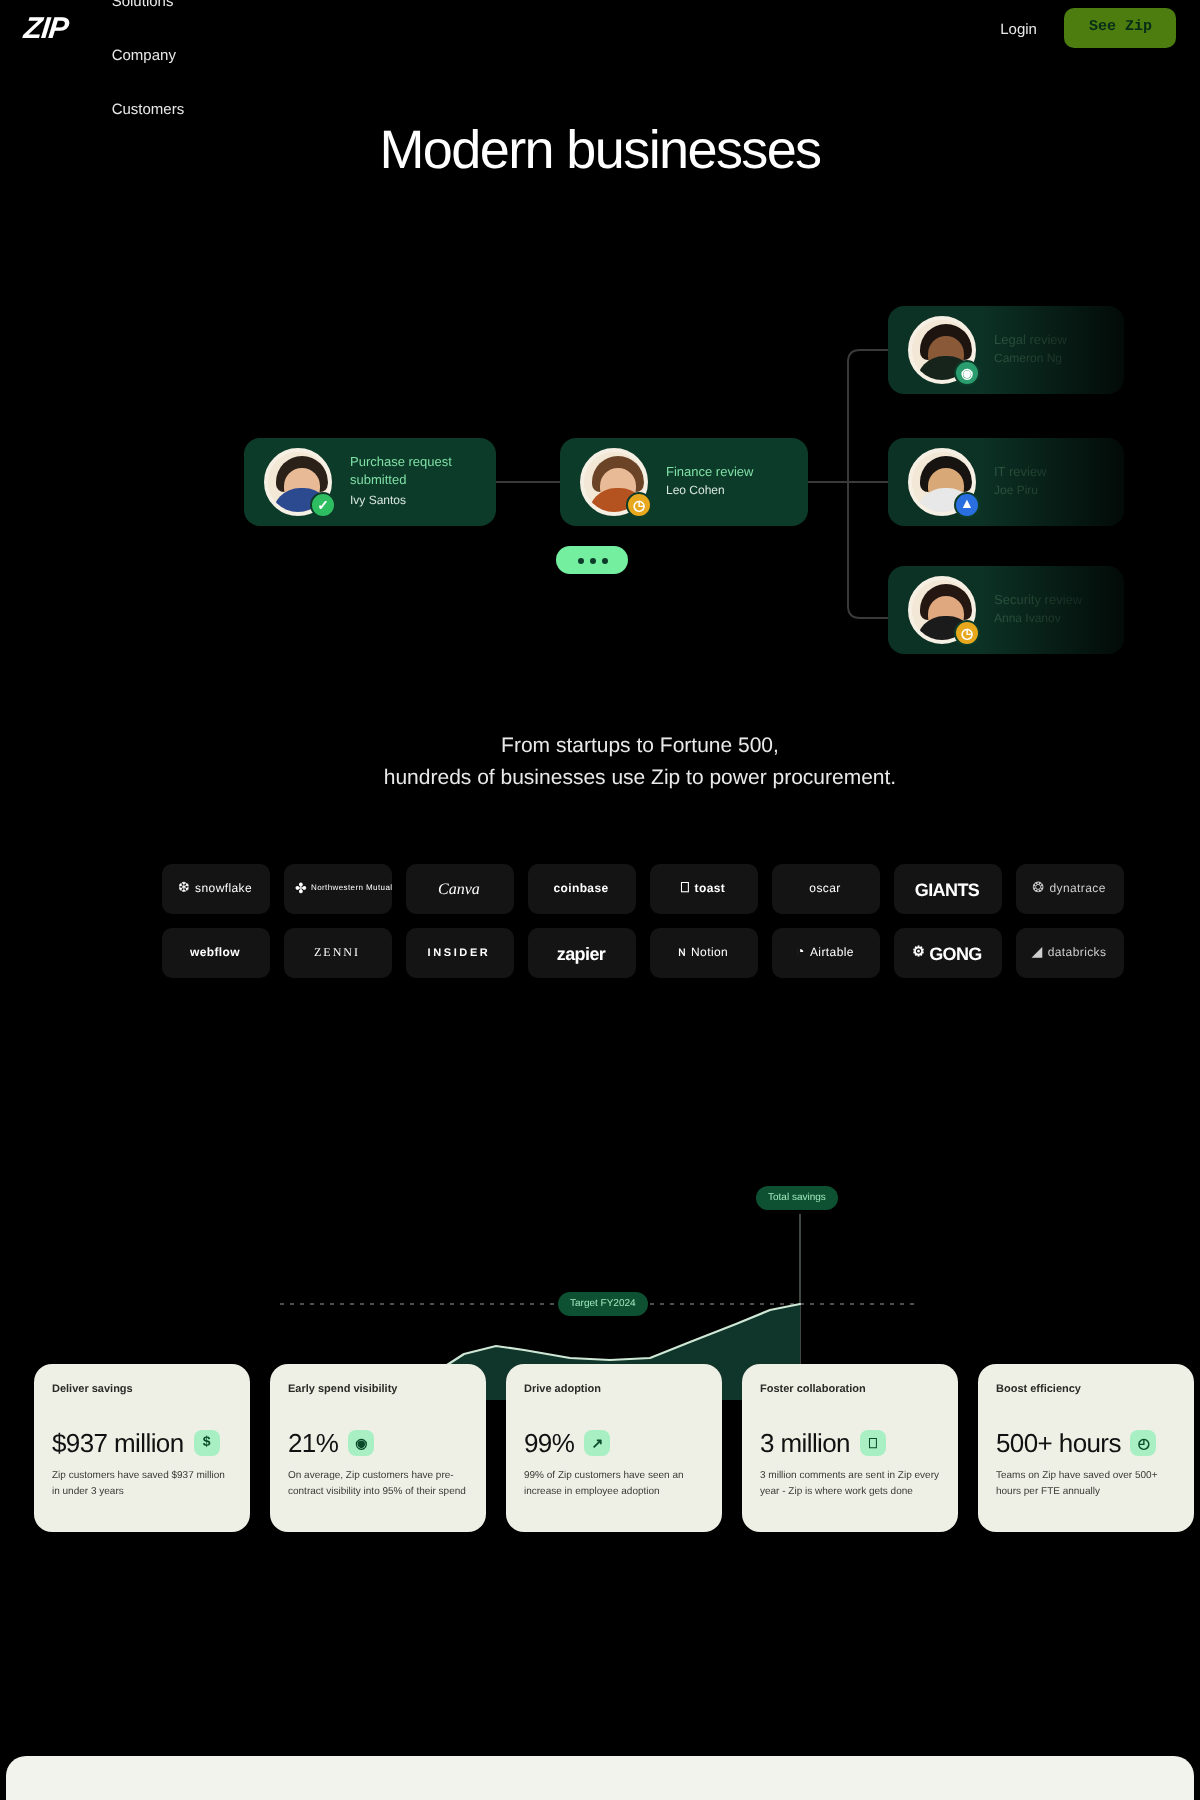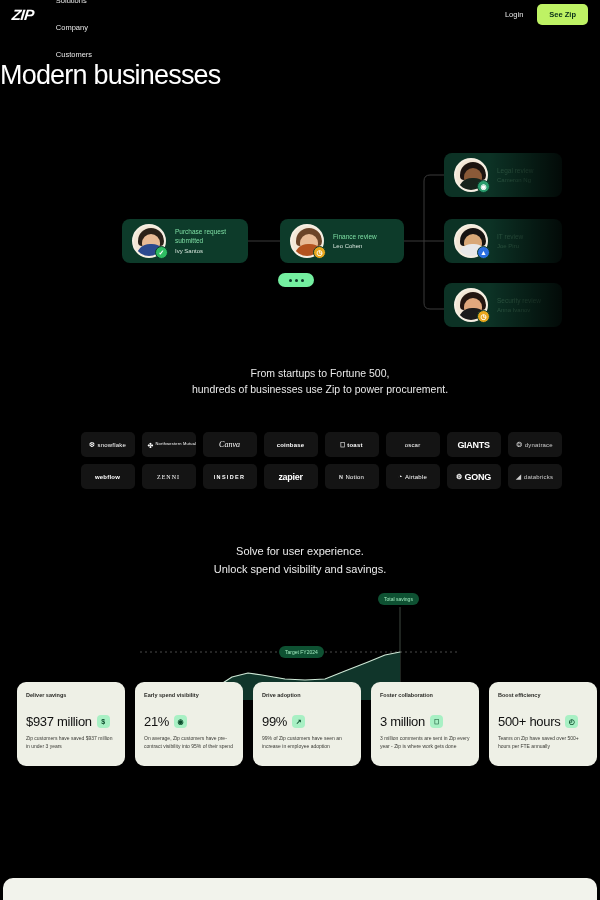--- a/index.html
+++ b/index.html
@@ -19,29 +19,29 @@
   .logo {
     font-size: 15px; font-weight: 700; color: #fff;
     letter-spacing: -0.5px; font-style: italic;
     transform: skewX(-6deg); margin-right: 22px;
   }
   .nav-links { display: flex; gap: 18px; flex-direction: column; }
   .nav-link { font-size: 7.5px; color: #e8e8e8; white-space: nowrap; }
   .nav-right { margin-left: auto; display: flex; align-items: center; gap: 14px; }
   .nav-login { font-size: 7.5px; color: #e8e8e8; }
   .cta-btn {
-    background: #bef264; color: #062d17; font-size: 7.5px; font-weight: 600;
+    background: #4d7c0f; color: #062d17; font-size: 7.5px; font-weight: 600;
     border: none; border-radius: 5px; padding: 6px 12px; cursor: pointer;
-    font-family: Liberation Sans, sans-serif;
+    font-family: Liberation Mono, monospace;
   }
 
   
   .hero {
     position: absolute; top: 60px; left: 0; width: 600px;
-    text-align: left;
+    text-align: center;
   }
   .hero-title {
     font-size: 27px; line-height: 1.18; color: #ffffff;
     font-weight: 400; letter-spacing: -0.8px;
   }
 
   
   .flow { position: absolute; top: 145px; left: 0; width: 600px; height: 200px; }
   .flow svg { position: absolute; top: 0; left: 0; }
 
@@ -329,26 +329,20 @@
         <span class="mark">⚙</span>
         <span>GONG</span>
       </div>
       <div class="logo-chip dim">
         <span class="mark">◢</span>
         <span>databricks</span>
       </div>
     </div>
   </div>
 
-  <div class="solve">
-    <div class="solve-text">
-      <span>Solve for user experience.</span><br>
-      <span>Unlock spend visibility and savings.</span>
-    </div>
-  </div>
 
   <div class="chart">
     <svg width="600" height="115">
       <line x1="140" y1="67" x2="460" y2="67" stroke="#6a6a6a" stroke-width="0.7" stroke-dasharray="2 3"></line>
       <line x1="400" y1="22" x2="400" y2="115" stroke="#4e5a52" stroke-width="0.8"></line>
       <path d="M140 115 L180 112 L215 103 L232 92 L248 88 L262 90 L285 94 L305 95
                L325 94 L345 86 L368 77 L385 70 L400 67 L400 115 Z" fill="#10352a"></path>
       <path d="M140 115 L180 112 L215 103 L232 92 L248 88 L262 90 L285 94 L305 95
                L325 94 L345 86 L368 77 L385 70 L400 67" fill="none" stroke="#cfe8d6" stroke-width="1.1" stroke-linejoin="round" stroke-linecap="round"></path>
     </svg>

